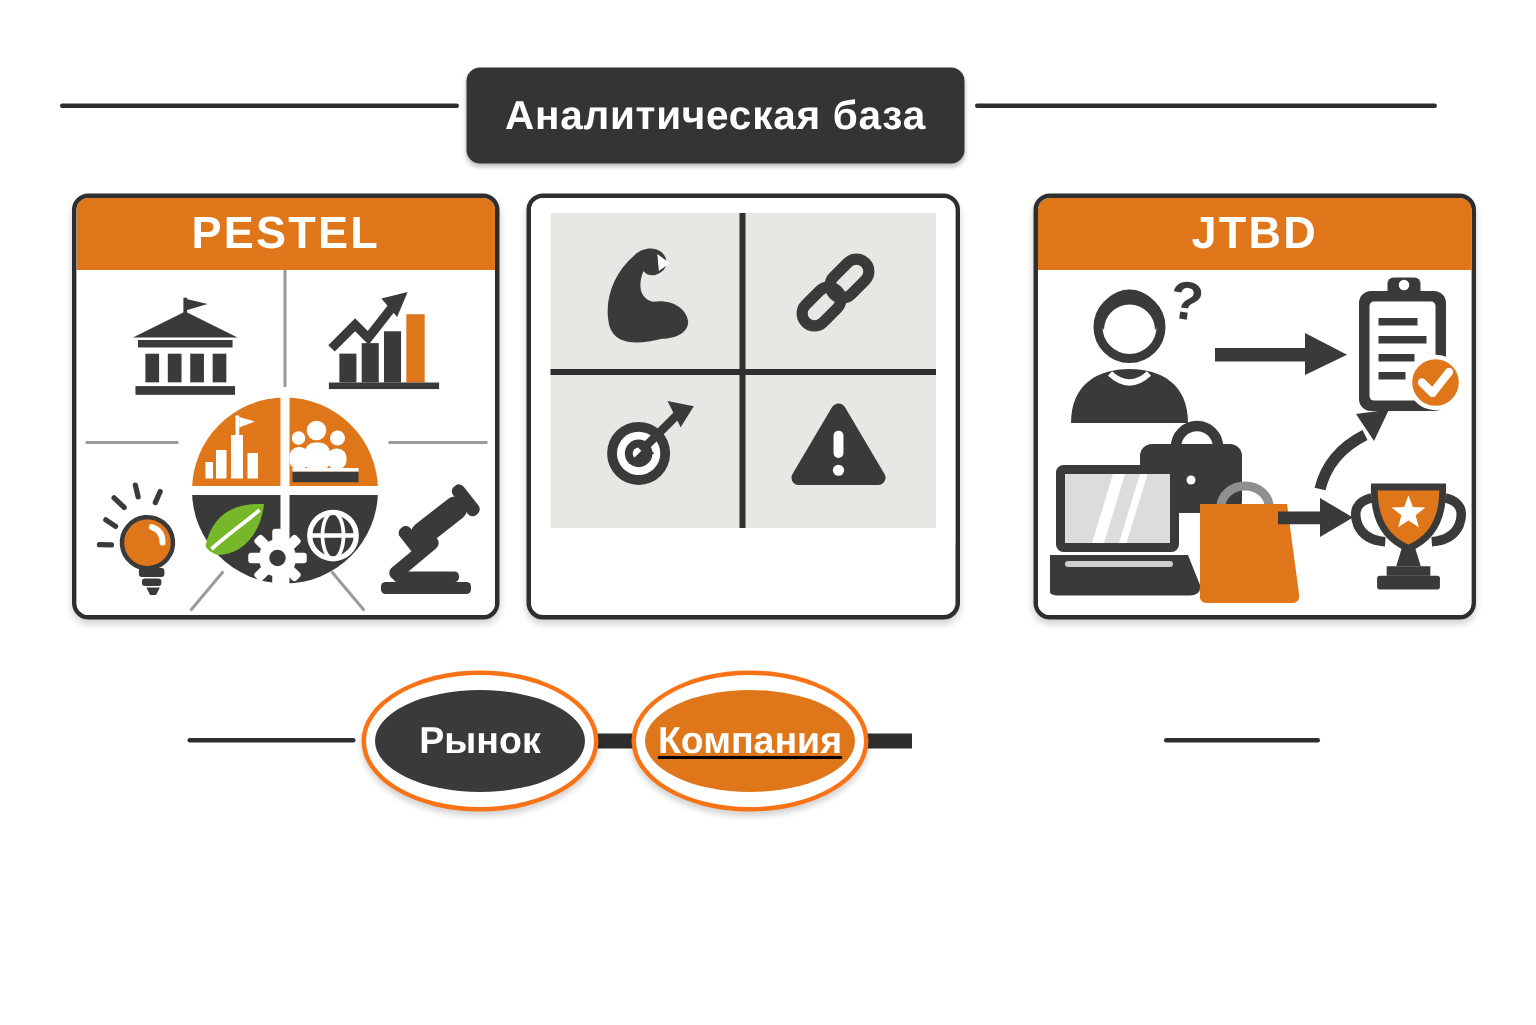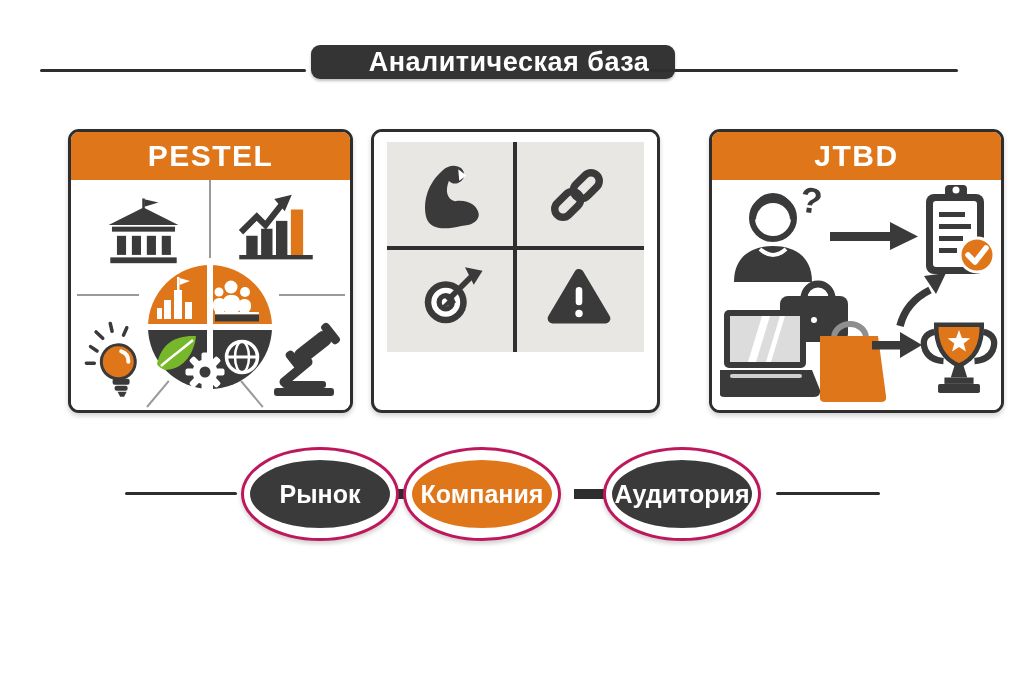--- a/index.html
+++ b/index.html
@@ -1,49 +1,49 @@
 <!DOCTYPE html>
 <html><head>
 <meta charset="utf-8">
 <style>
   html,body{margin:0;padding:0;background:#fff;}
   .stage{position:relative;width:1024px;height:683px;background:#ffffff;
          font-family:"Liberation Sans",sans-serif;overflow:hidden;}
   .abs{position:absolute;}
   
   .hline{position:absolute;height:3px;background:#2e2e2e;border-radius:2px;}
-  .banner{position:absolute;left:311px;top:45px;width:332px;height:34px;
+  .banner{position:absolute;left:311px;top:45px;width:332px;height:64px;
           background:#343434;border-radius:9px;display:flex;align-items:center;
-          justify-content:center;box-shadow:0 2px 3px rgba(0,0,0,.25);padding-left:32px;}
+          justify-content:center;box-shadow:0 2px 3px rgba(0,0,0,.25);}
   .banner span{color:#fff;font-size:27px;font-weight:bold;letter-spacing:.5px;}
   
   .card{position:absolute;top:129px;height:284px;background:#fff;
         border:3px solid #2e2e2e;border-radius:11px;box-shadow:0 3px 5px rgba(0,0,0,.18);
-        box-sizing:border-box;overflow:hidden;margin-left:20px;}
+        box-sizing:border-box;overflow:hidden;}
   .card-pestel{left:48px;width:285px;}
   .card-swot{left:351px;width:289px;}
   .card-jtbd{left:689px;width:295px;}
   .card-header{height:48px;display:flex;align-items:center;justify-content:center;}
   .card-header span{color:#fff;font-size:30px;font-weight:bold;letter-spacing:1.5px;}
   .hdr-orange{background:#E0761A;}
   .hdr-dark{background:#3A3A3A;}
   .card-body{position:relative;height:230px;background:#fff;}
   .pline{position:absolute;background:#9a9a9a;}
   .diag{transform-origin:left center;}
   
   .swot-panel{position:absolute;left:13px;top:10px;width:257px;height:210px;background:#E8E7E4;}
   .swot-vline{position:absolute;left:139px;top:10px;width:4px;height:210px;background:#2f2f2f;}
   .swot-hline{position:absolute;left:13px;top:114px;width:257px;height:4px;background:#2f2f2f;}
   
   .qmark{position:absolute;left:88px;top:0px;font-size:36px;font-weight:bold;color:#3a3a3a;
          transform:rotate(8deg);}
   
   .connector{position:absolute;height:10px;background:#2e2e2e;top:489px;}
   .oval{position:absolute;top:447px;width:158px;height:94px;background:#fff;
-        border:3px solid #be185d;border-radius:50%;box-sizing:border-box;
+        border:3px solid #f97316;border-radius:50%;box-sizing:border-box;
         display:flex;align-items:center;justify-content:center;
         box-shadow:0 3px 4px rgba(0,0,0,.18);}
   .oval-inner{width:140px;height:68px;border-radius:50%;display:flex;
               align-items:center;justify-content:center;}
   .fill-dark{background:#3A3A3A;}
   .fill-orange{background:#E0761A;}
   .oval-inner span{color:#fff;font-size:25px;font-weight:bold;}
   svg{display:block;}
 </style>
 </head>
@@ -296,24 +296,19 @@
   <div class="hline" style="left:125px;top:492px;width:112px;"></div>
   <div class="connector" style="left:394px;width:32px;"></div>
   <div class="connector" style="left:574px;width:34px;"></div>
   <div class="hline" style="left:776px;top:492px;width:104px;"></div>
 
   <div class="oval" style="left:241px;">
     <div class="oval-inner fill-dark">
       <span>Рынок</span>
     </div>
   </div>
-  <div class="oval" style="left:403px;">
+  <div class="oval" style="left:421px;text-decoration:underline;">
     <div class="oval-inner fill-orange">
       <span>Компания</span>
     </div>
   </div>
-  <div class="oval" style="left:603px;">
-    <div class="oval-inner fill-dark">
-      <span>Аудитория</span>
-    </div>
-  </div>
 
 </div>
 
 </body></html>

